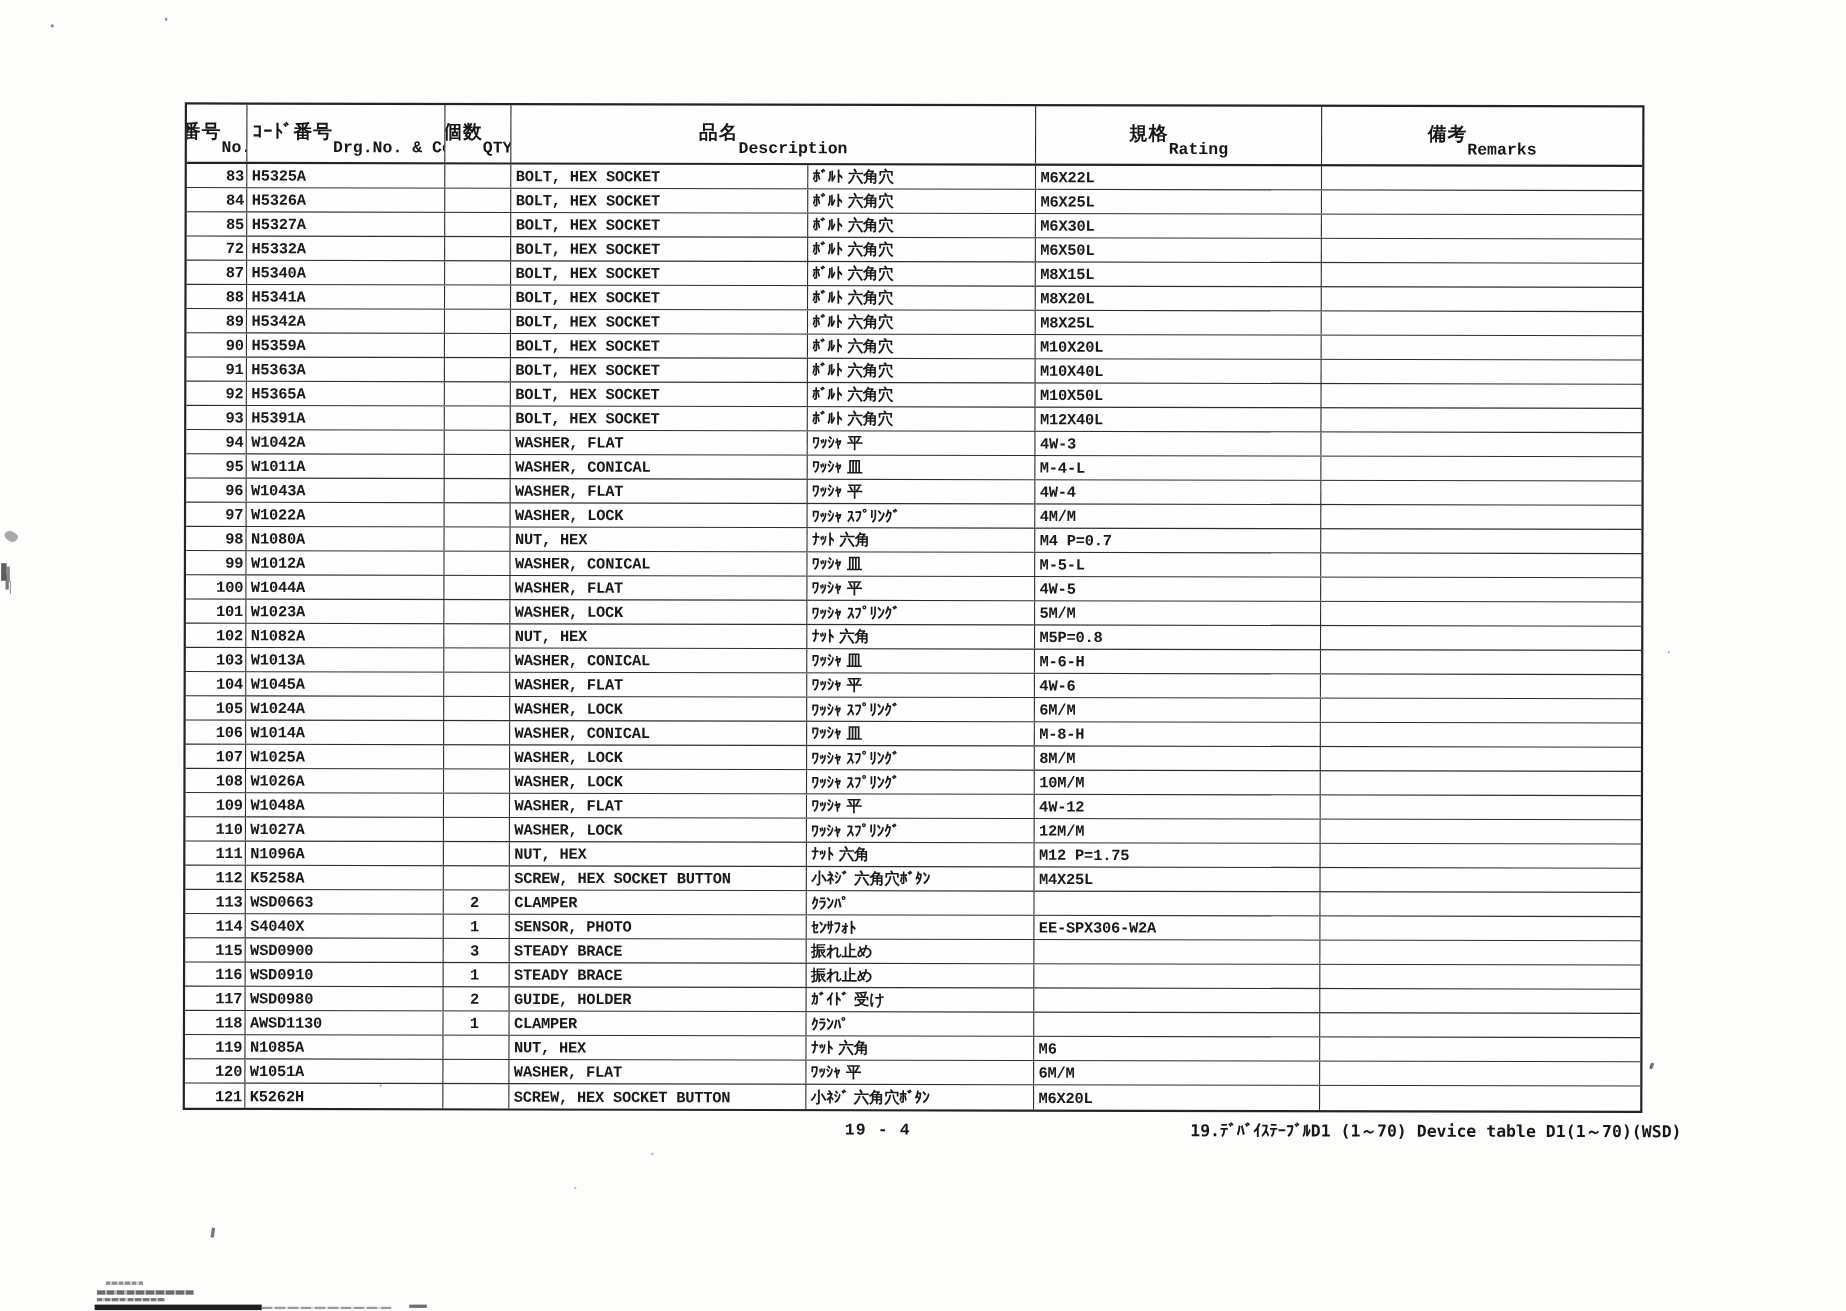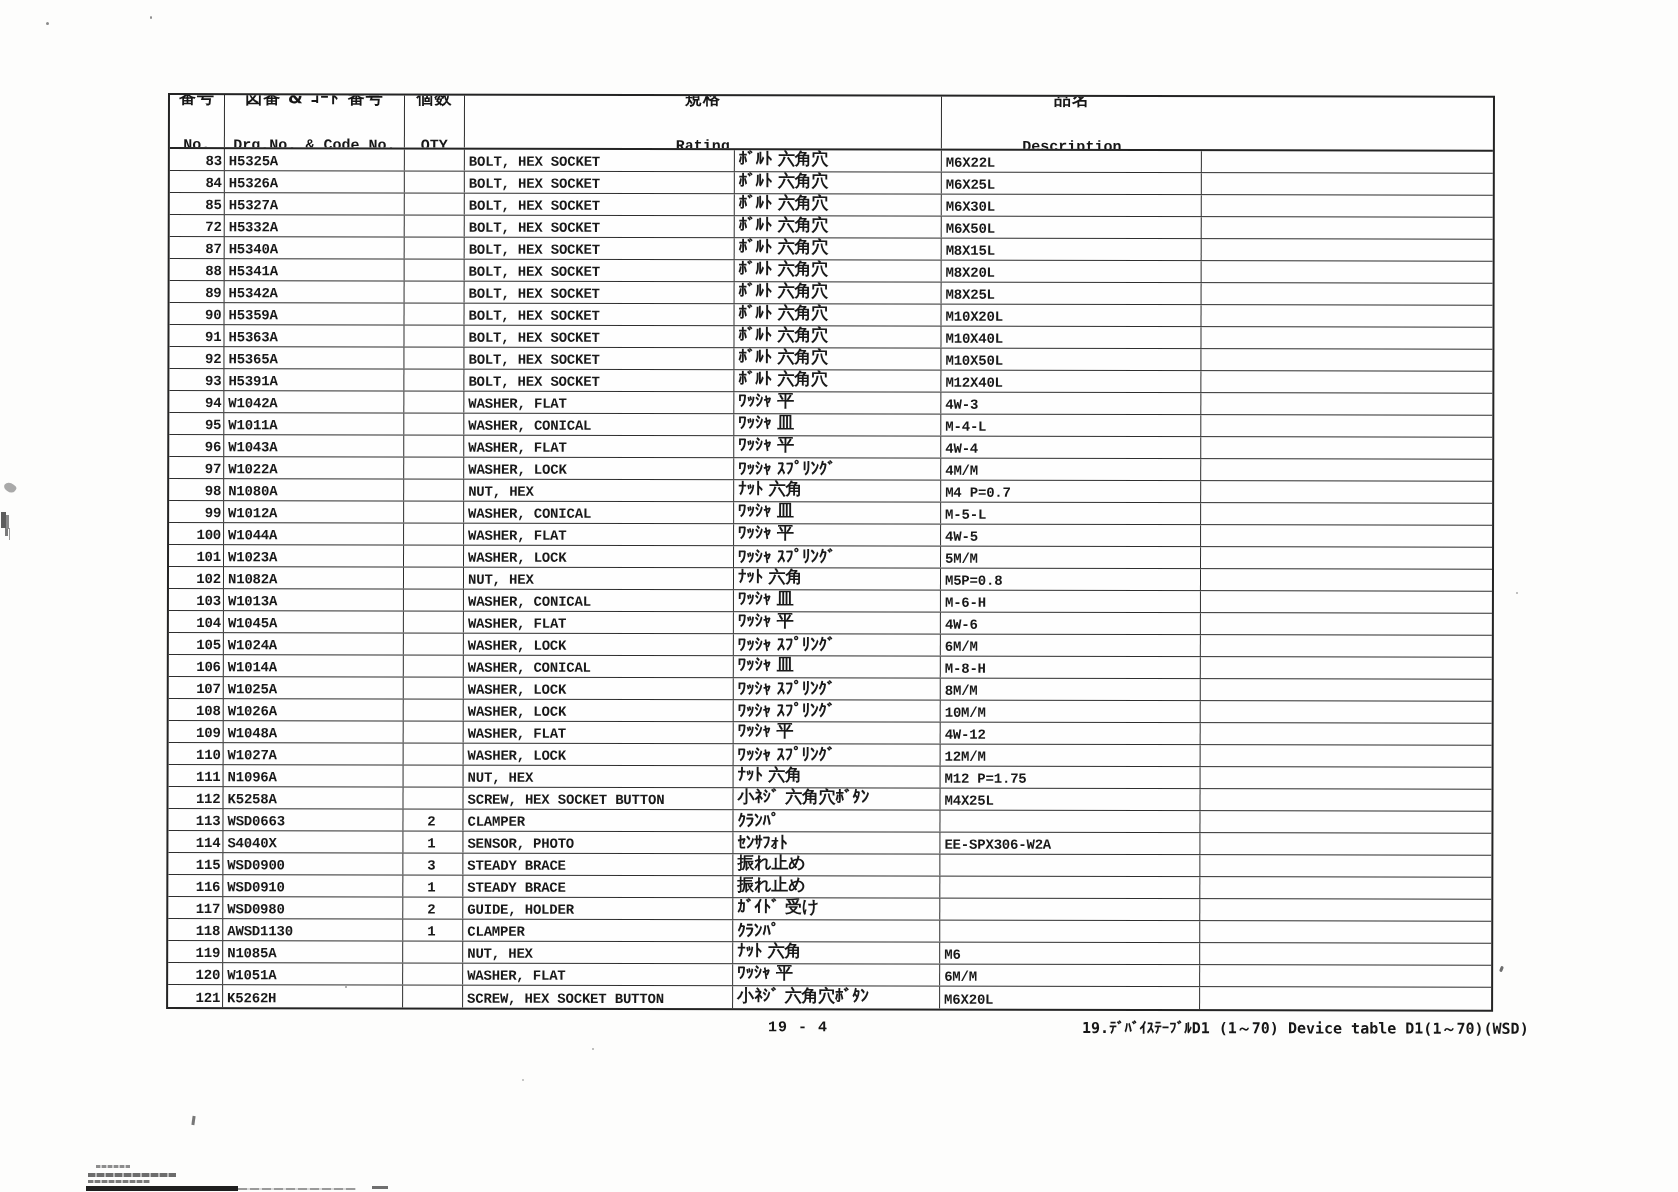--- a/index.html
+++ b/index.html
@@ -17,21 +17,21 @@
     border:2px solid #242424;
     background:#fefefe;
   }
   .thead{
     display:grid;
     grid-template-columns:55px 180px 60px 477px 260px 291px;
     height:52px;border-bottom:2px solid #242424;
   }
   .th{
     box-sizing:border-box;border-right:1px solid #2b2b2b;
-    display:flex;flex-direction:column;align-items:center;justify-content:center;
+    display:flex;flex-direction:row;align-items:center;justify-content:center;
     line-height:1.25;white-space:nowrap;overflow:hidden;
   }
   .th:last-child{border-right:none;}
   .th .ja{font-family:"DejaVu Sans","Liberation Sans",sans-serif;font-size:17px;font-weight:700;letter-spacing:1px;}
   .th .en{font-size:15px;font-weight:700;letter-spacing:0;margin-top:29px;}
 
   .trow{
     display:grid;
     grid-template-columns:55px 180px 60px 270px 207px 260px 291px;
     height:22px;box-sizing:border-box;
@@ -41,21 +41,21 @@
   .cell{
     box-sizing:border-box;border-right:1px solid #2e2e2e;
     display:flex;align-items:flex-end;
     padding:0 3px 1px 4px;
     font-size:14px;font-weight:700;letter-spacing:-0.2px;
     white-space:nowrap;overflow:hidden;color:#191919;
   }
   .cell:last-child{border-right:none;}
   .c-no{justify-content:flex-end;padding-right:2px;}
   .c-qty{justify-content:center;padding-left:0;}
-  .c-desc-ja{font-family:"DejaVu Sans","Liberation Sans",sans-serif;font-size:17px;font-weight:700;}
+  .c-desc-ja{font-family:"DejaVu Sans","Liberation Sans",sans-serif;font-size:14px;font-weight:700;}
 
   .page-num{
     position:absolute;left:602px;top:925px;
     font-size:15px;font-weight:700;letter-spacing:1px;
   }
   .footer-right{
     position:absolute;left:916px;top:924px;
     font-size:15px;font-weight:700;white-space:nowrap;
     font-family:"DejaVu Sans Mono","Liberation Mono",monospace;
   }
@@ -95,26 +95,30 @@
         </div>
         <div class="th">
           <span class="ja">図番 &amp; ｺｰﾄﾞ番号</span>
           <span class="en">Drg.No. &amp; Code No.</span>
         </div>
         <div class="th">
           <span class="ja">個数</span>
           <span class="en">QTY</span>
         </div>
         <div class="th">
+          <span class="ja">品名</span>
+          <span class="en">Description</span>
+        </div>
+        <div class="th">
           <span class="ja">規格</span>
           <span class="en">Rating</span>
         </div>
         <div class="th">
-          <span class="ja">品名</span>
-          <span class="en">Description</span>
+          <span class="ja">備考</span>
+          <span class="en">Remarks</span>
         </div>
       </div>
       <div id="table-body">
           <div class="trow">
             <div class="cell c-no">83</div>
             <div class="cell c-code">H5325A</div>
             <div class="cell c-qty"></div>
             <div class="cell c-desc-en">BOLT, HEX SOCKET</div>
             <div class="cell c-desc-ja">ﾎﾞﾙﾄ 六角穴</div>
             <div class="cell c-rating">M6X22L</div>

